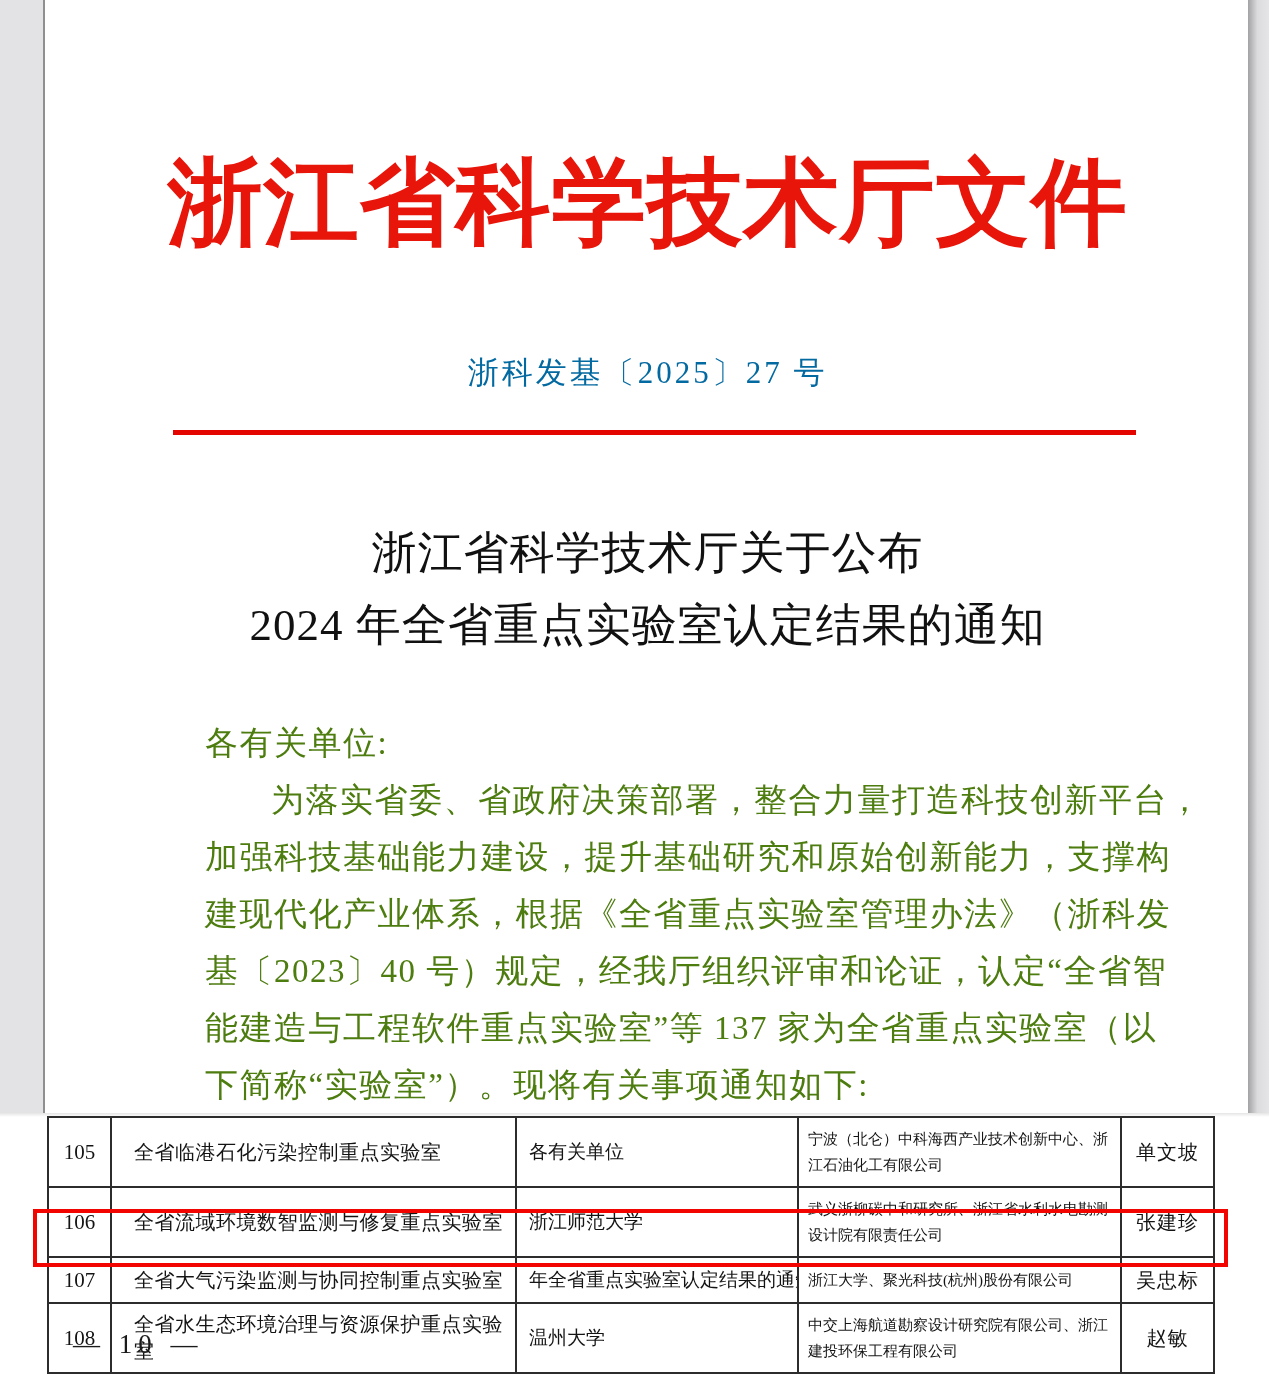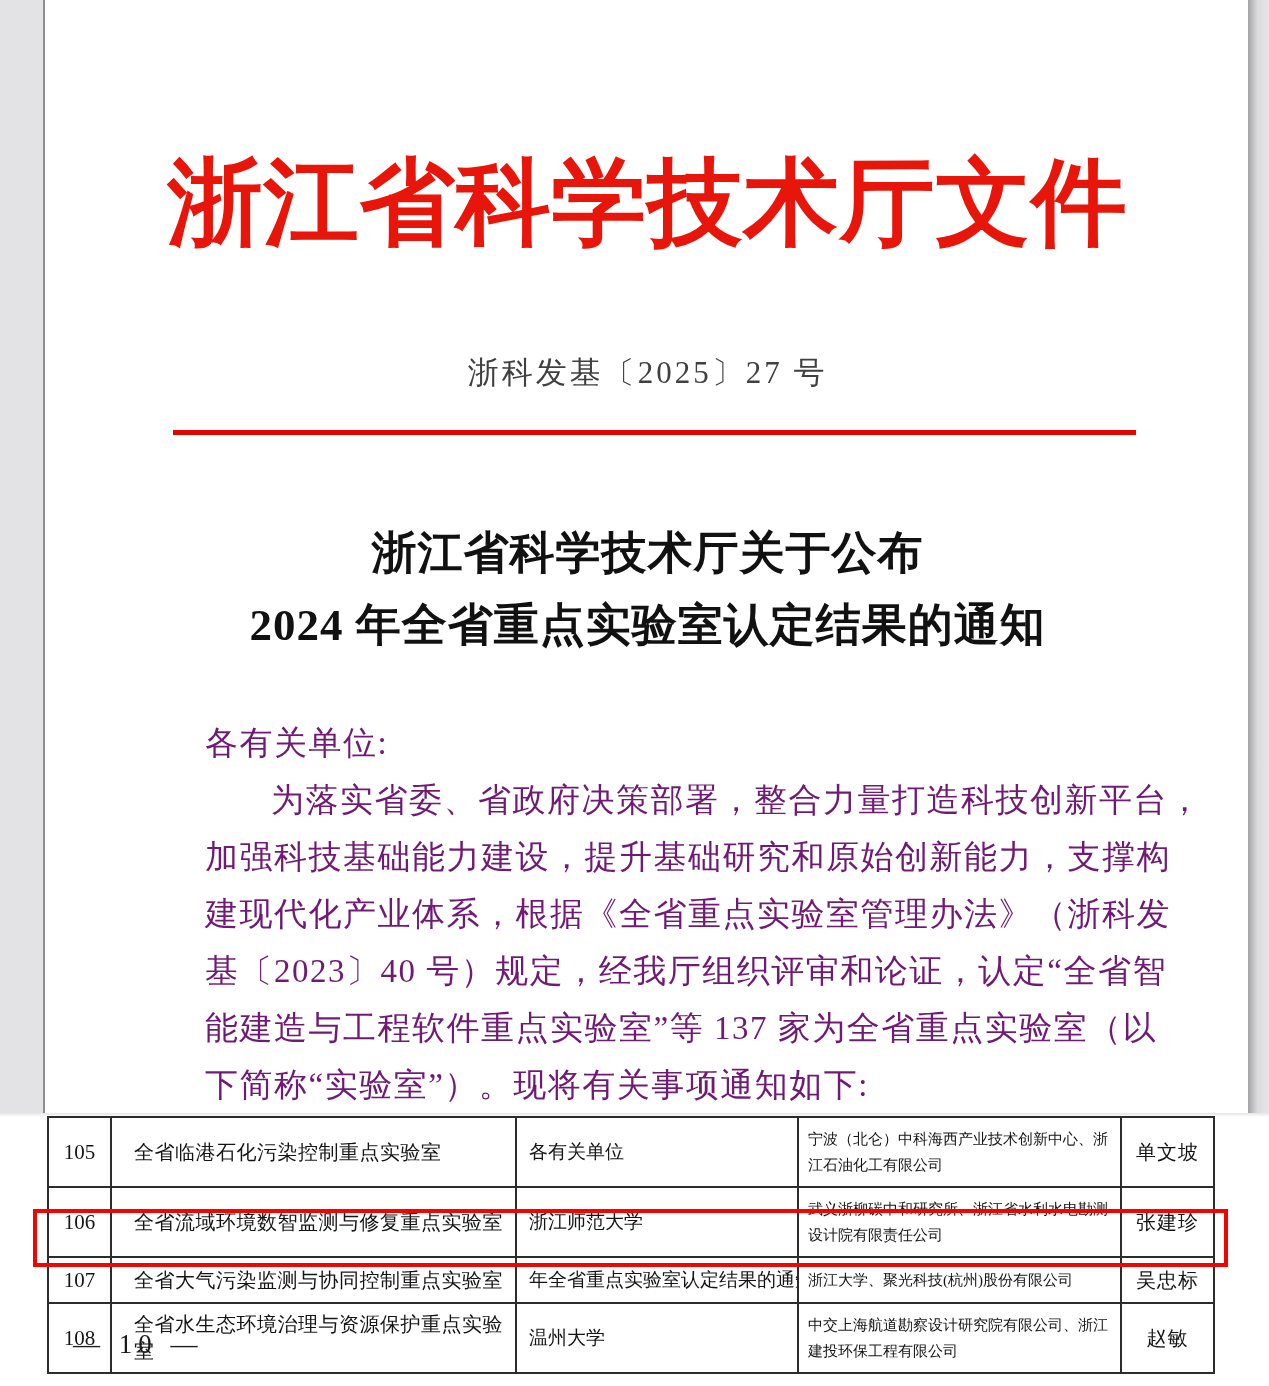--- a/index.html
+++ b/index.html
@@ -40,45 +40,45 @@
     font-size:95px; font-weight:bold;
     letter-spacing:1px;
     color:#e8150a;
     white-space:nowrap;
   }
   .doc-number {
     position:absolute; left:0; top:352px; width:100%;
     text-align:center;
     font-size:31px;
     letter-spacing:3px;
-    color:#404040;
+    color:#0369a1;
   }
   .red-rule {
     position:absolute; left:126px; top:430px;
     width:963px; height:5px;
     background:#e30500;
   }
   .notice-title {
     position:absolute; left:0; width:100%;
     text-align:center;
-    font-size:45px; font-weight:bold;
+    font-size:45px; font-weight:normal;
     letter-spacing:1px;
     color:#111111;
     white-space:nowrap;
   }
   .notice-title.line1 { top:523px; }
   .notice-title.line2 { top:595px; }
 
   .body-block {
     position:absolute; left:158px; top:715px;
     width:940px;
     font-size:33px;
     line-height:57px;
     letter-spacing:1.5px;
-    color:#701a75;
+    color:#4d7c0f;
   }
   .para-line { white-space:nowrap; }
   .para-line.indent { text-indent:66px; }
 
   
   .results {
     position:absolute; left:0; top:1113px;
     width:1269px; height:337px;
     background:#ffffff;
   }

